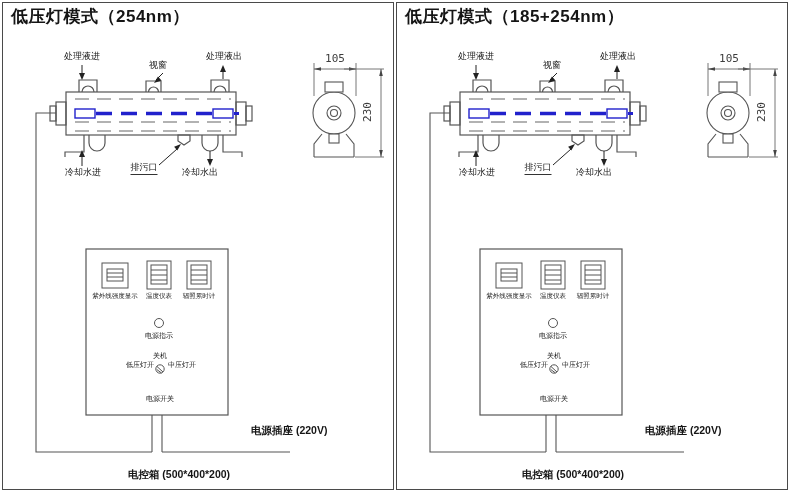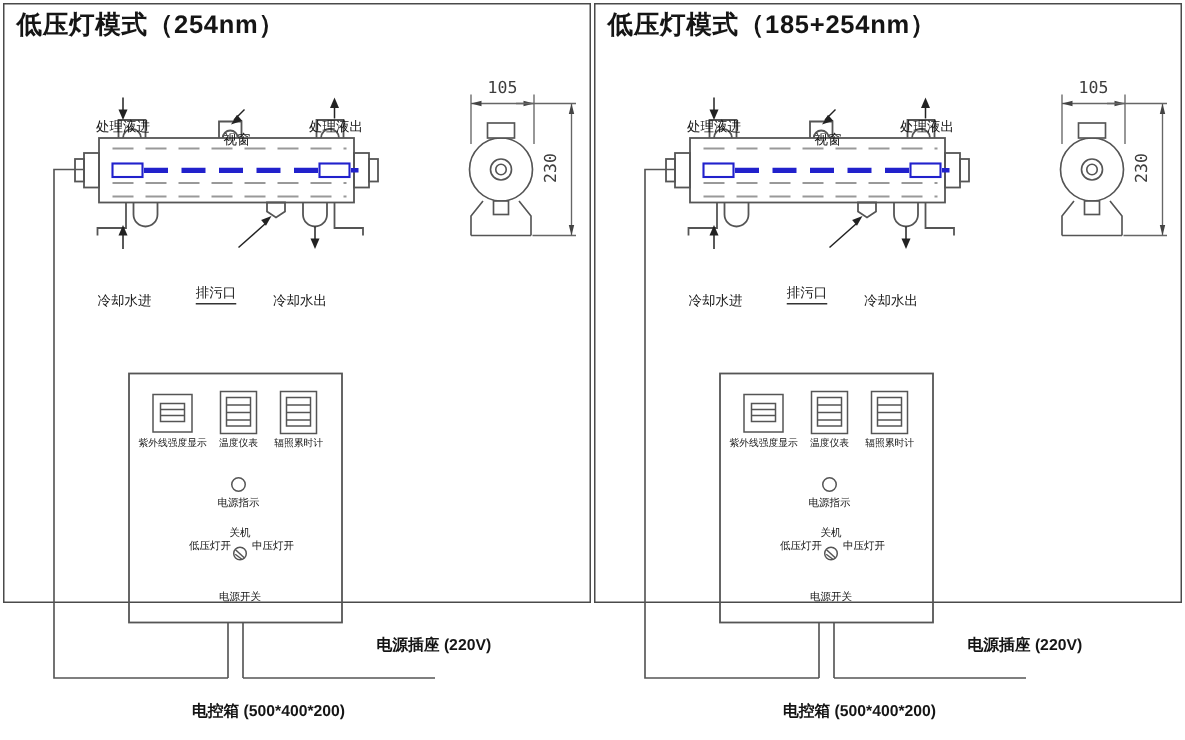--- a/index.html
+++ b/index.html
@@ -1,25 +1,25 @@
 <!DOCTYPE html>
 <html><head>
 <meta charset="utf-8">
 <style>
   html,body{margin:0;padding:0;background:#fff;}
   #stage{position:relative;width:790px;height:493px;background:#fff;overflow:hidden;
          font-family:"Liberation Sans",sans-serif;color:#111;}
-  .panel{position:absolute;top:2px;width:392px;height:400px;border:1px solid #4a4a4a;
+  .panel{position:absolute;top:2px;width:392px;height:488px;border:1px solid #4a4a4a;
          background:#fff;box-sizing:border-box;}
   .panel:nth-of-type(1){left:2px;}
   .panel:nth-of-type(2){left:396px;text-align:right;}
   .panel svg{position:absolute;left:0;top:0;}
   .lbl{position:absolute;white-space:nowrap;line-height:1.1;color:#151515;}
   .title{left:8px;top:5px;font-size:17px;font-weight:bold;letter-spacing:0.5px;}
-  .s9{font-size:9px;margin-top:28px;}
+  .s9{font-size:9px;}
   .s7{font-size:7px;}
   .s65{font-size:6.5px;}
   .s10{font-size:10.5px;padding-left:36px;}
   .dim{font-size:11px;color:#3d3d3d;font-family:"DejaVu Sans Mono",monospace;}
   .cc{transform:translateX(-50%);}
   .rr{transform:translateX(-100%);}
   .underline{border-bottom:1px solid #333;padding-bottom:1px;}
   .rot{transform:rotate(-90deg);transform-origin:50% 50%;}
 </style>
 </head>

